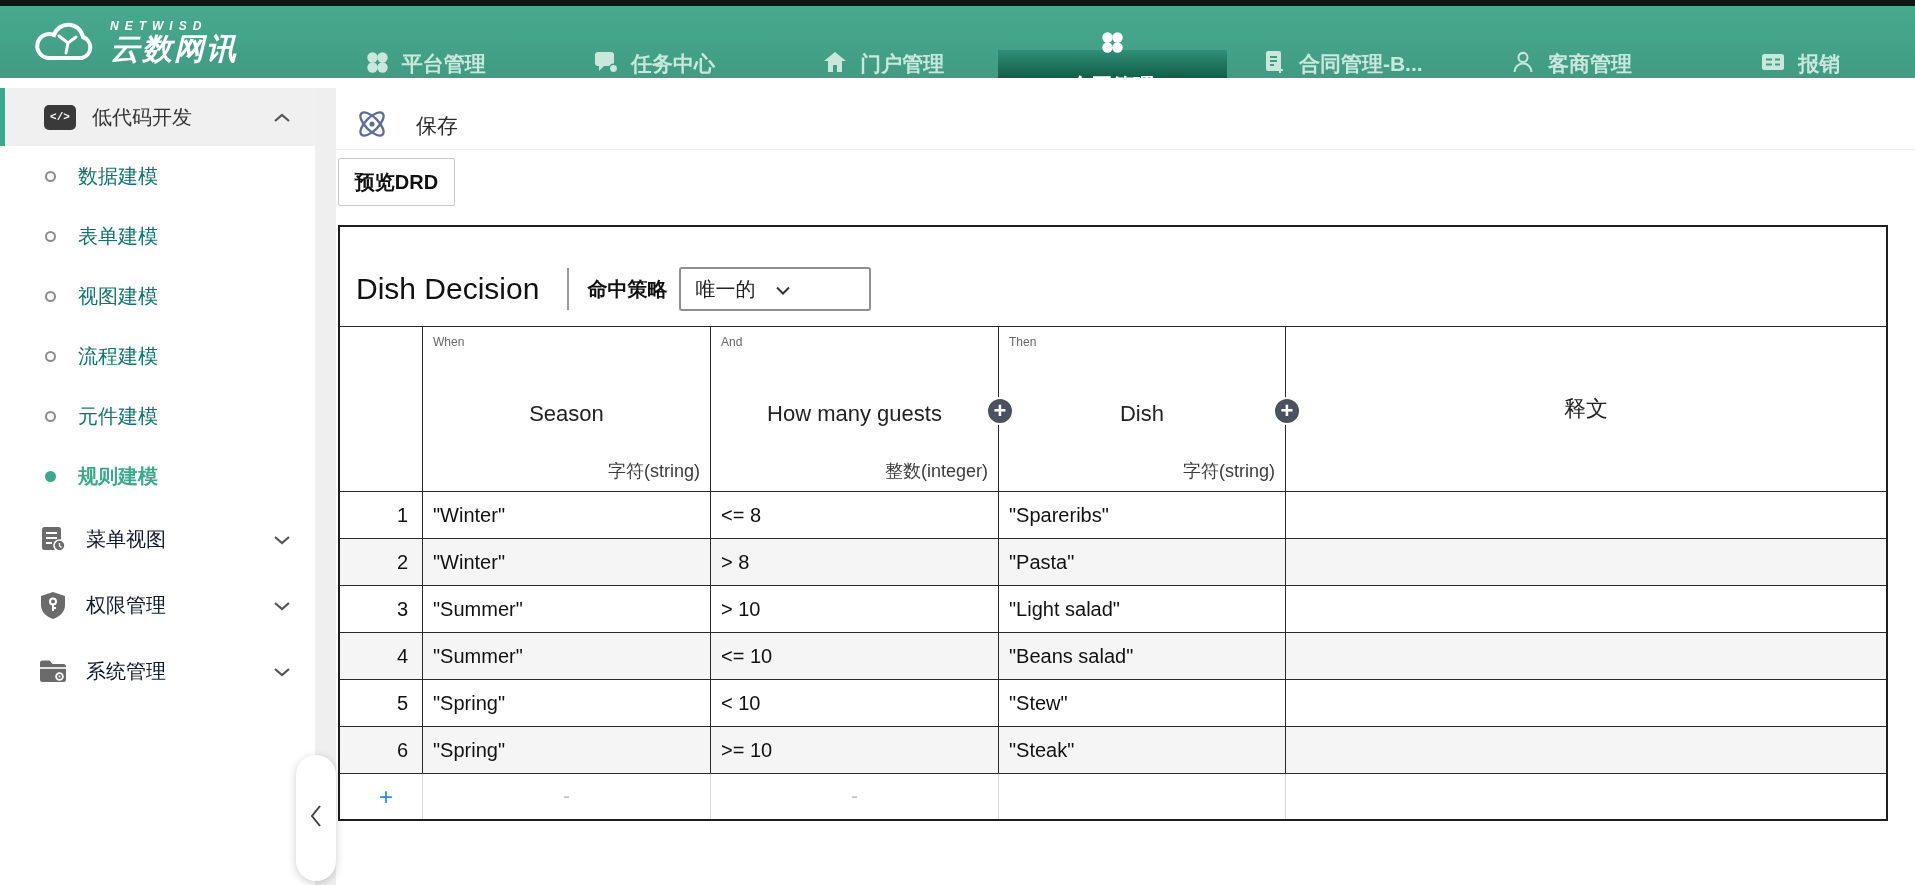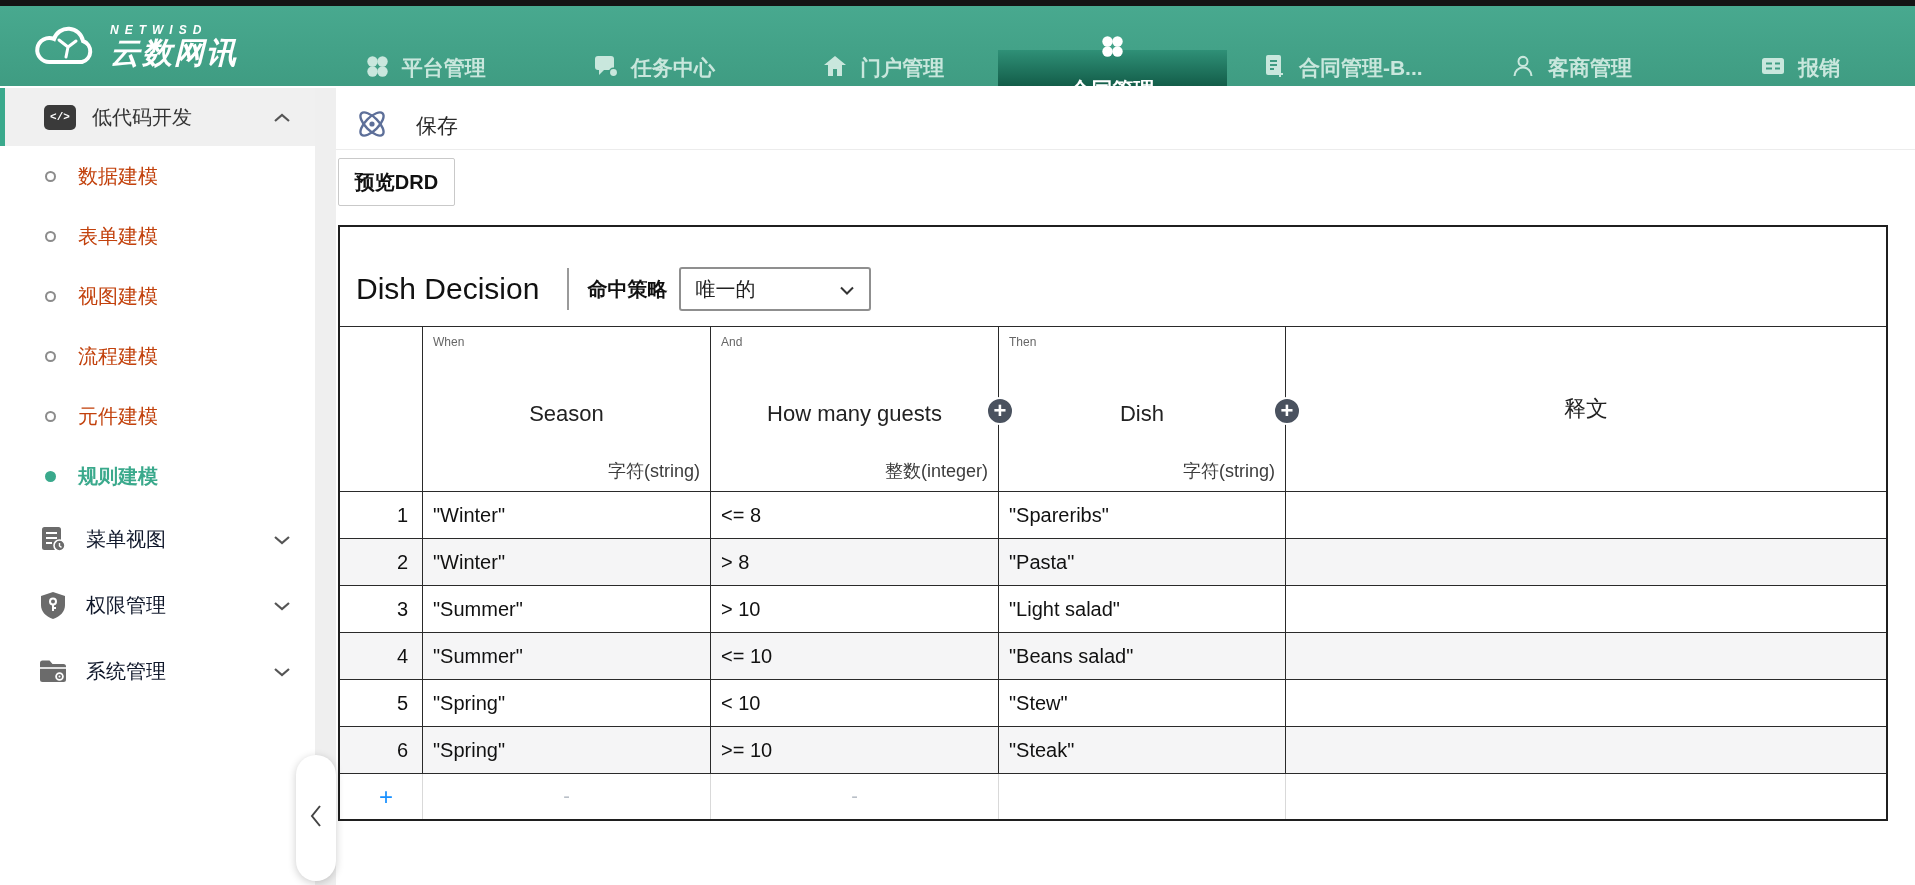--- a/index.html
+++ b/index.html
@@ -4,21 +4,21 @@
 <style>
   * { box-sizing: border-box; margin: 0; padding: 0; }
   html,body { width:1915px; height:885px; }
   body {
     position: relative; overflow: hidden; background:#fff;
     font-family: "Liberation Sans", sans-serif;
   }
   
   .topstrip { position:absolute; top:0; left:0; right:0; height:6px; background:#141414; z-index:20; }
   .topnav {
-    position:absolute; top:6px; left:0; right:0; height:80px;
+    position:absolute; top:6px; left:0; right:0; height:72px;
     background:linear-gradient(#48a98f,#3f9c82); display:flex; align-items:stretch; z-index:15;
   }
   .brand { width:310px; display:flex; align-items:center; padding-left:32px; gap:14px; color:#fff; flex:none; cursor:pointer; }
   .brand-text { display:flex; flex-direction:column; line-height:1.05; }
   .brand-en { font-size:12px; font-weight:bold; letter-spacing:6px; font-style:italic; }
   .brand-cn { font-size:30px; font-weight:bold; font-style:italic; letter-spacing:2px; }
   .nav-items { display:flex; flex:1;margin-top:44px; }
   .nav-item {
     flex:1; display:flex; align-items:center; justify-content:center; gap:12px;
     color:#c9e7dd; font-size:21px; font-weight:bold; cursor:pointer; white-space:nowrap;
@@ -34,21 +34,21 @@
     font-size:20px; color:#333; position:relative; cursor:pointer;
   }
   .code-badge {
     width:32px; height:25px; background:#3a3a3a; border-radius:5px; color:#fff;
     font-size:11px; font-weight:bold; display:flex; align-items:center; justify-content:center;
     font-family:"Liberation Mono", monospace; flex:none;
   }
   .side-chevron { position:absolute; right:24px; }
   .side-item {
     height:60px; display:flex; align-items:center; gap:22px; padding-left:45px;
-    font-size:20px; color:#c2410c; cursor:pointer;
+    font-size:20px; color:#0f766e; cursor:pointer;
   }
   .bullet { width:11px; height:11px; border:2px solid #8c8c8c; border-radius:50%; flex:none; }
   .side-item.active { color:#3aa98c; font-weight:bold; }
   .side-item.active .bullet { background:#3aa98c; border-color:#3aa98c; }
   .side-group {
     height:66px; display:flex; align-items:center; gap:18px; padding-left:38px;
     font-size:20px; color:#0f172a; position:relative; cursor:pointer;
   }
   .side-group svg.gicon { flex:none; }
   
@@ -65,21 +65,21 @@
     font-weight:bold; font-size:20px; color:#111; cursor:pointer;
   }
   
   .dtable { position:absolute; left:2px; top:137px; width:1550px; border:2px solid #1f1f1f; background:#fff; }
   .dtable-title { height:75px; border-bottom:1px solid #2a2a2a; display:flex; align-items:center; padding-left:16px;margin-top:25px; }
   .dtitle { font-size:30px; color:#111; }
   .vdiv { width:2px; height:42px; background:#9a9a9a; margin:0 18px 0 28px; }
   .hp-label { font-size:20px; font-weight:bold; color:#111; margin-right:12px; }
   .hp-select {
     width:192px; height:44px; border:2px solid #8f8f8f; border-radius:3px;
-    display:flex; align-items:center; justify-content:space-between; padding:0 14px;
+    display:flex; align-items:center; padding:0 14px;
     font-size:20px; color:#222; cursor:pointer; background:#fff;gap:20px;
   }
   .dhead { display:grid; grid-template-columns:83px 288px 288px 287px 1fr; height:165px; border-bottom:1px solid #2a2a2a; }
   .hcell { position:relative; border-right:1px solid #2a2a2a; }
   .hcell:last-child { border-right:none; }
   .kw { position:absolute; top:8px; left:10px; font-size:12px; color:#666; }
   .cname { position:absolute; top:74px; left:0; width:100%; text-align:center; font-size:22px; color:#222; }
   .ctype { position:absolute; bottom:8px; right:10px; font-size:18px; color:#3c3c3c; }
   .addbtn {
     position:absolute; right:-16px; top:70px; width:28px; height:28px; border-radius:50%;

